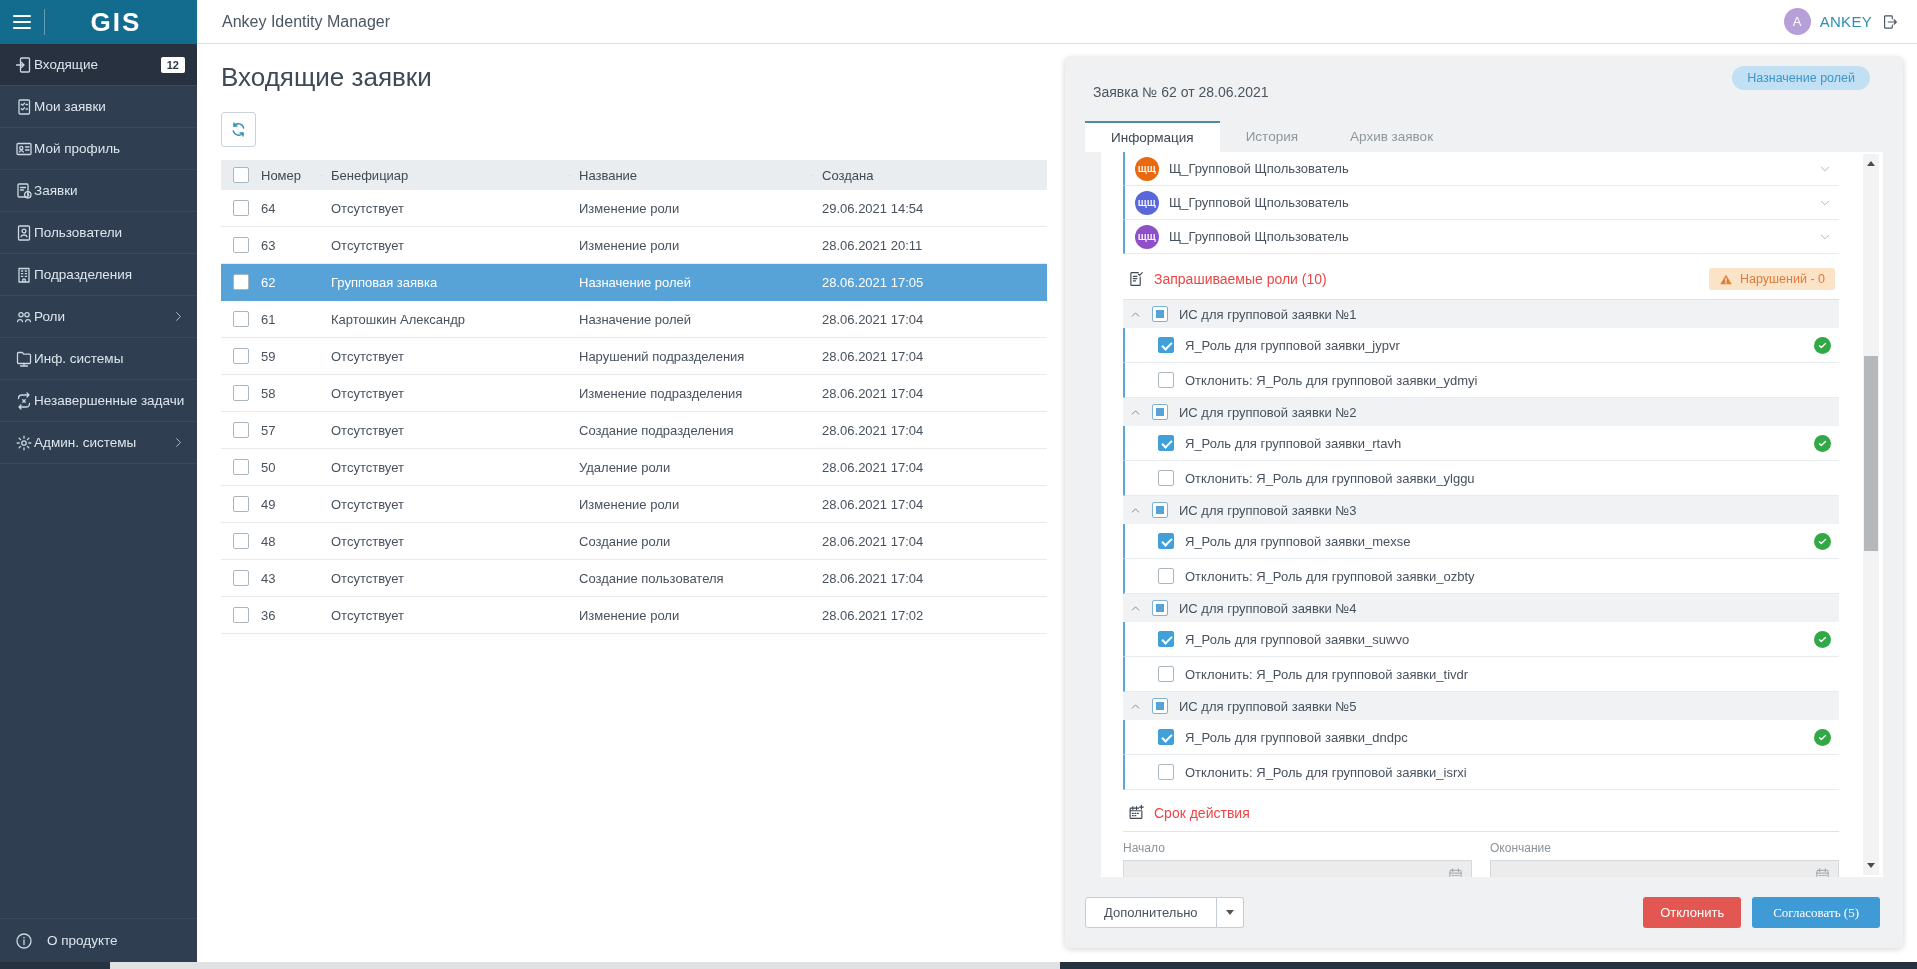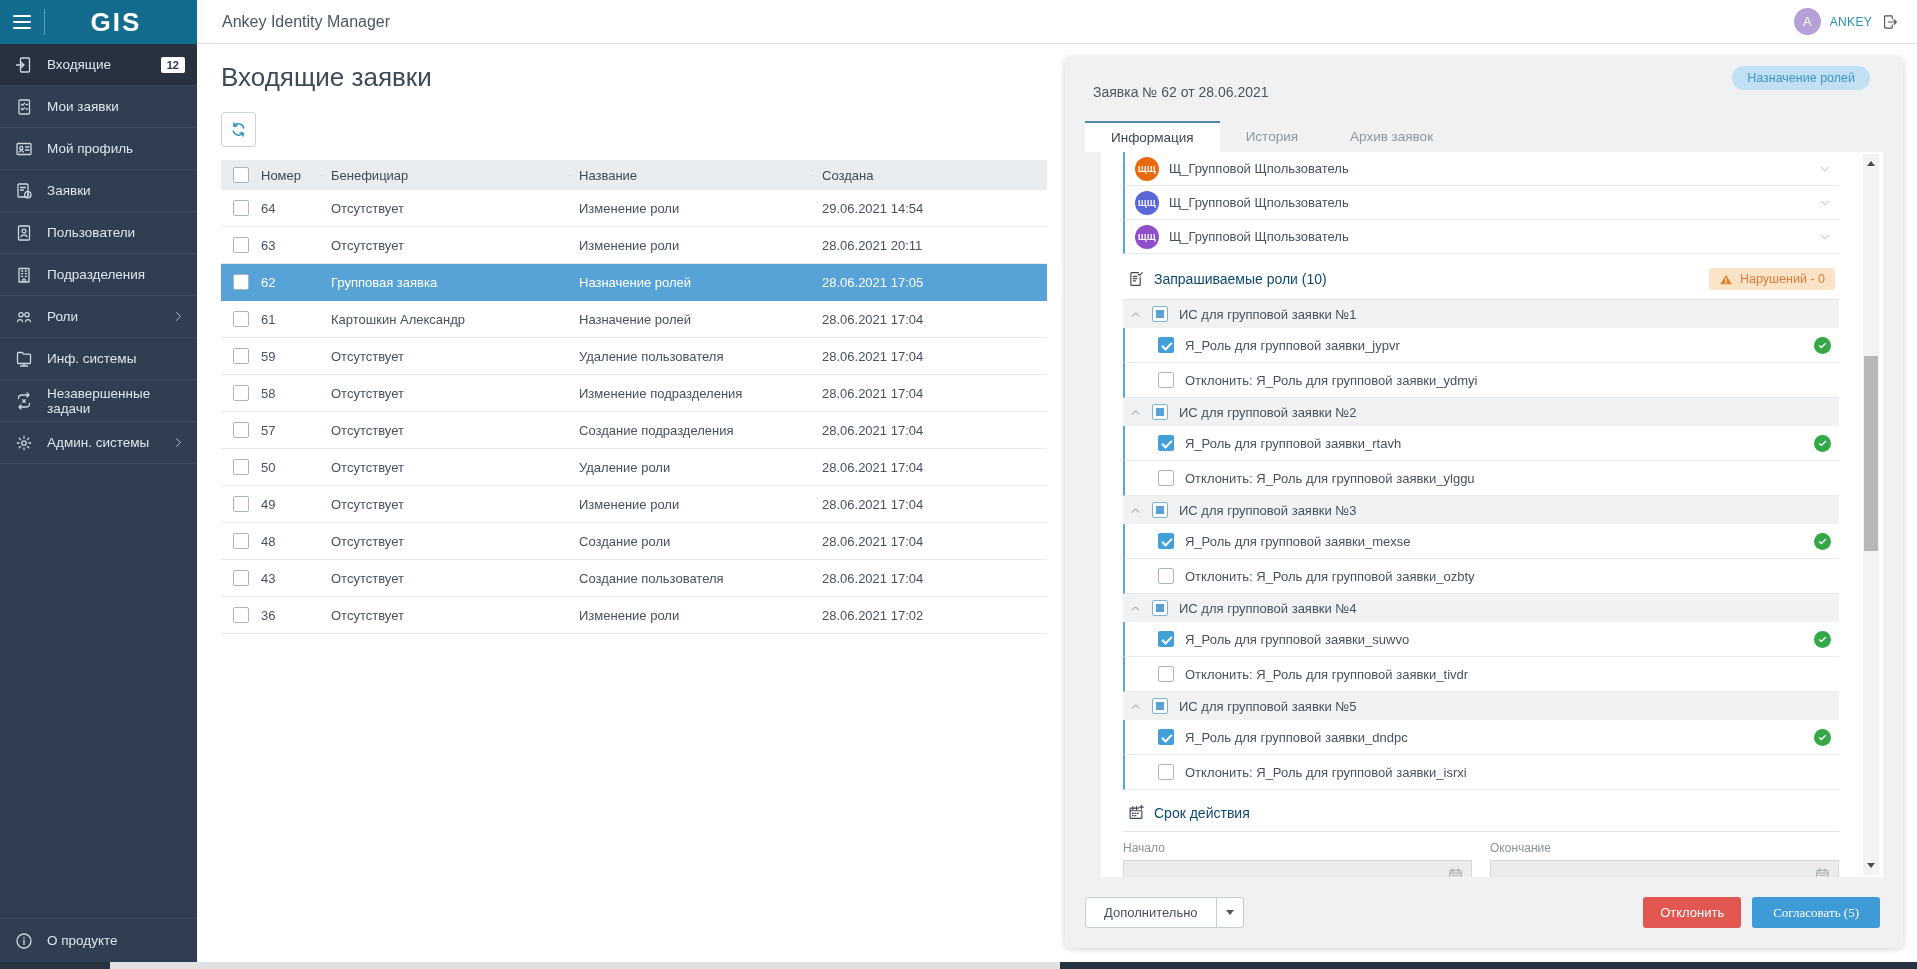--- a/index.html
+++ b/index.html
@@ -10,38 +10,38 @@
   }
   .ic{stroke:currentColor;fill:none;stroke-width:1.3;stroke-linecap:round;stroke-linejoin:round;}
 
   
   .sidebar{position:absolute;left:0;top:0;width:197px;height:962px;background:#2f3e50;z-index:6;}
   .sb-header{height:44px;background:#136b8e;display:flex;align-items:center;}
   .hamburger{width:44px;display:flex;flex-direction:column;gap:4px;align-items:center;cursor:pointer;}
   .hamburger span{display:block;width:18px;height:2px;background:#fff;border-radius:1px;}
   .sb-vsep{width:1px;height:26px;background:rgba(255,255,255,.35);}
   .sb-logo{flex:1;text-align:center;color:#fff;font-size:26px;font-weight:bold;letter-spacing:2px;padding-right:10px;}
-  .nav-item{height:42px;display:flex;align-items:center;gap:13px;padding:0 12px 0 14px;
+  .nav-item{height:42px;display:flex;align-items:center;padding:0 12px 0 14px;
     color:#dde6ee;font-size:13.5px;border-bottom:1px solid #3b4a5d;cursor:pointer;box-sizing:border-box;}
   .nav-item.active{background:#273140;}
   .nav-icon{width:20px;height:20px;flex:none;color:#ccd7e2;}
   .nav-badge{margin-left:auto;background:#fff;color:#2b3a4d;font-size:11px;font-weight:bold;
     padding:2px 6px;border-radius:2px;line-height:12px;}
   .nav-chev{margin-left:auto;width:13px;height:13px;color:#c7d2dd;flex:none;}
   .sb-about{position:absolute;bottom:0;left:0;right:0;height:44px;border-top:1px solid #3b4a5d;
     display:flex;align-items:center;gap:13px;padding:0 14px;color:#dde6ee;font-size:13.5px;cursor:pointer;box-sizing:border-box;}
 
   
   .topbar{position:absolute;left:197px;right:0;top:0;height:44px;background:#fff;
     border-bottom:1px solid #dadfe3;display:flex;align-items:center;padding:0 18px 0 25px;box-sizing:border-box;z-index:5;}
   .tb-title{font-size:16px;color:#4a5662;}
   .tb-right{margin-left:auto;display:flex;align-items:center;gap:9px;}
   .avatar{width:27px;height:27px;border-radius:50%;background:#b79fd8;color:#fff;font-size:13px;
     display:flex;align-items:center;justify-content:center;cursor:pointer;}
-  .tb-user{font-size:12px;color:#2b8fb4;letter-spacing:.3px;cursor:pointer;}
+  .tb-user{font-size:15px;color:#2b8fb4;letter-spacing:.3px;cursor:pointer;}
   .logout{width:18px;height:18px;color:#4a5560;cursor:pointer;}
 
   
   .page-title{position:absolute;left:221px;top:62px;font-size:26px;color:#3e4a57;}
   .refresh-btn{position:absolute;left:221px;top:112px;width:33px;height:33px;border:1px solid #ccd4da;
     border-radius:3px;background:#fff;display:flex;align-items:center;justify-content:center;color:#2e8fb4;cursor:pointer;}
   .refresh-btn svg{width:19px;height:19px;}
   .req-table{position:absolute;left:221px;top:160px;width:826px;font-size:13px;color:#47525e;}
   .t-head{display:flex;align-items:center;height:30px;background:#e9edf0;color:#3f4b56;}
   .t-head>div{position:relative;}
@@ -69,21 +69,21 @@
 
   .user-row{height:33px;display:flex;align-items:center;gap:10px;border-left:2px solid #5aa5da;
     border-bottom:1px solid #e8ebee;padding-left:10px;cursor:pointer;}
   .user-avatar{width:24px;height:24px;border-radius:50%;color:#fff;font-size:8.5px;font-weight:bold;
     display:flex;align-items:center;justify-content:center;letter-spacing:.3px;flex:none;}
   .user-name{font-size:13px;color:#47525e;}
   .user-chev{margin-left:auto;margin-right:8px;width:12px;height:12px;color:#9aa3ab;cursor:pointer;flex:none;}
 
   .section-head{display:flex;align-items:center;gap:9px;padding:14px 0 9px 4px;border-bottom:1px solid #e0e4e7;}
   .section-icon{width:18px;height:18px;color:#3f4a55;flex:none;}
-  .section-title{font-size:14px;color:#0c4a6e;}
+  .section-title{font-size:14px;color:#ef4444;}
   .viol-badge{margin-left:auto;margin-right:4px;display:flex;align-items:center;gap:7px;background:#fbe3c8;
     border-radius:3px;padding:4px 10px;font-size:12.5px;color:#e07b39;}
   .warn-tri{width:14px;height:13px;flex:none;}
 
   .group-head{height:28px;background:#f1f2f4;display:flex;align-items:center;gap:11px;padding-left:7px;cursor:pointer;}
   .chev-up{width:11px;height:11px;color:#5b6670;flex:none;}
   .group-label{font-size:13px;color:#47525e;}
   .cb.indet{border-color:#7fb3d4;position:relative;}
   .cb.indet::after{content:'';position:absolute;left:3px;top:3px;width:8px;height:8px;background:#57a3d8;}
   .cb.checked{background:#42a0d9;border-color:#42a0d9;position:relative;}
@@ -296,21 +296,21 @@
         <div class="col-ben">Картошкин Александр</div>
         <div class="col-name">Назначение ролей</div>
         <div class="col-date">28.06.2021 17:04</div>
       </div>
       <div class="t-row">
         <div class="col-cb">
           <span class="cb"></span>
         </div>
         <div class="col-num">59</div>
         <div class="col-ben">Отсутствует</div>
-        <div class="col-name">Удаление пользователя</div>
+        <div class="col-name">Нарушений подразделения</div>
         <div class="col-date">28.06.2021 17:04</div>
       </div>
       <div class="t-row">
         <div class="col-cb">
           <span class="cb"></span>
         </div>
         <div class="col-num">58</div>
         <div class="col-ben">Отсутствует</div>
         <div class="col-name">Изменение подразделения</div>
         <div class="col-date">28.06.2021 17:04</div>

